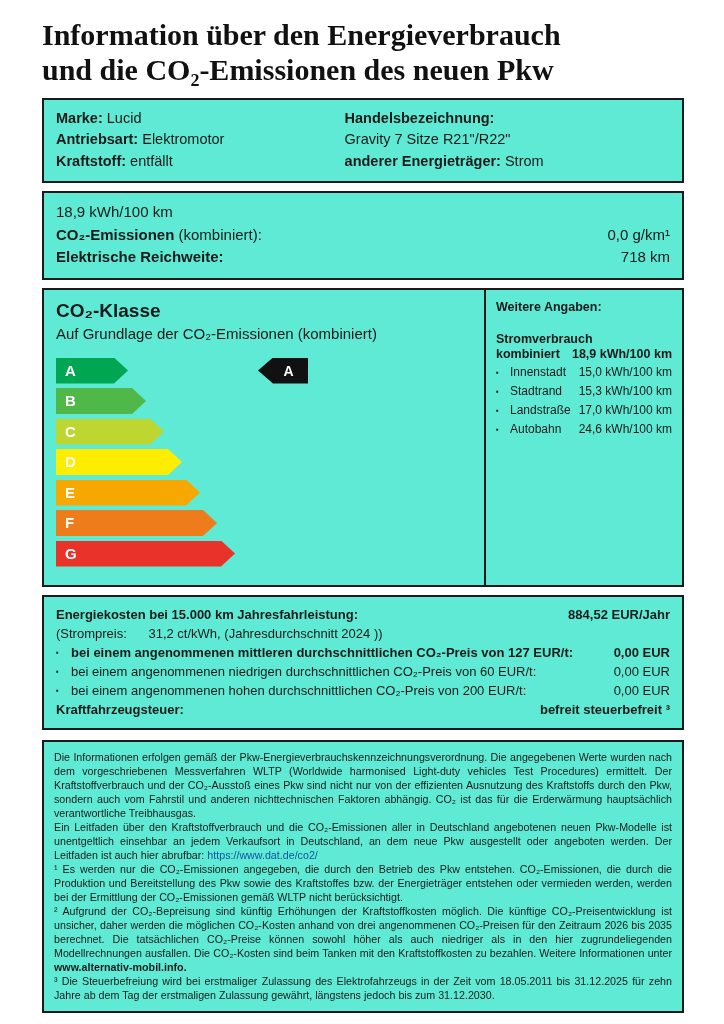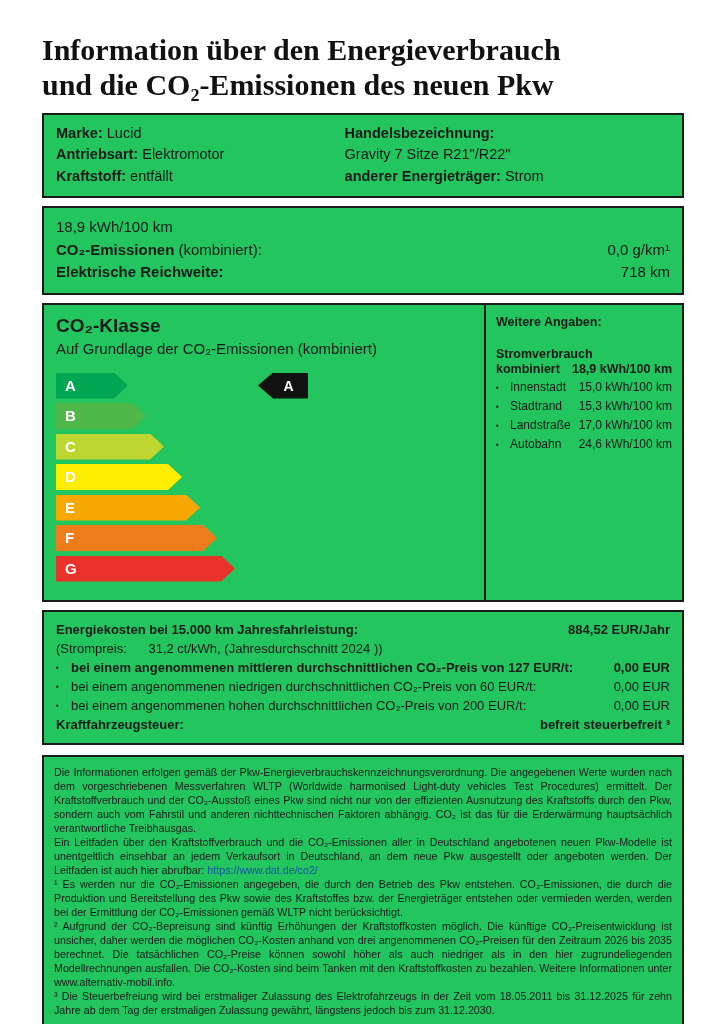--- a/index.html
+++ b/index.html
@@ -1,22 +1,22 @@
 <!DOCTYPE html>
 <html><head>
 <meta charset="utf-8">
 <style>
   * { margin:0; padding:0; box-sizing:border-box; }
   html,body { background:#ffffff; }
   body { width:724px; height:1024px; font-family:"Liberation Sans","DejaVu Sans",sans-serif; color:#1a1a1a; }
-  .page { width:724px; height:1024px; padding:33px 40px 8px 42px; }
+  .page { width:724px; height:1024px; padding:18px 40px 8px 42px; }
 
   .title { font-family:"Liberation Serif","DejaVu Serif",serif; font-weight:700; font-size:30px; line-height:1.16; color:#111; }
 
-  .box { border:2px solid #1a1a1a; background:#22c55e; }
+  .box { border:2px solid #1a1a1a; background:#5eead4; }
   b { font-weight:700; }
 
   
   .box1 { margin-top:10px; padding:8px 12px 9px; display:grid; grid-template-columns:47% 53%; font-size:14.5px; }
   .col .row { line-height:21.5px; }
 
   
   .box2 { margin-top:8px; padding:8px 12px 9px; font-size:15px; }
   .box2 .row { display:flex; justify-content:space-between; line-height:22.5px; }
 
@@ -47,21 +47,21 @@
   .box4 { margin-top:8px; padding:8px 12px 9px; font-size:13px; }
   .cost-row { display:flex; line-height:19px; }
   .flex1 { flex:1; }
   .bullet { width:15px; font-size:8px; line-height:19px; }
   .bold { font-weight:700; }
 
   
   .box5 { margin-top:10px; padding:8px 10px 9px; font-size:10.7px; line-height:1.31; text-align:justify; }
   .box5 p { margin:0; }
   .link { color:#1553a8; text-decoration:none; }
-  .plain-bold { font-weight:400; }
+  .plain-bold { font-weight:700; }
 </style>
 </head>
 <body>
 
 <div class="page">
 
   <div class="title">
     <div>Information über den Energieverbrauch</div>
     <div>und die CO₂-Emissionen des neuen Pkw</div>
   </div>

